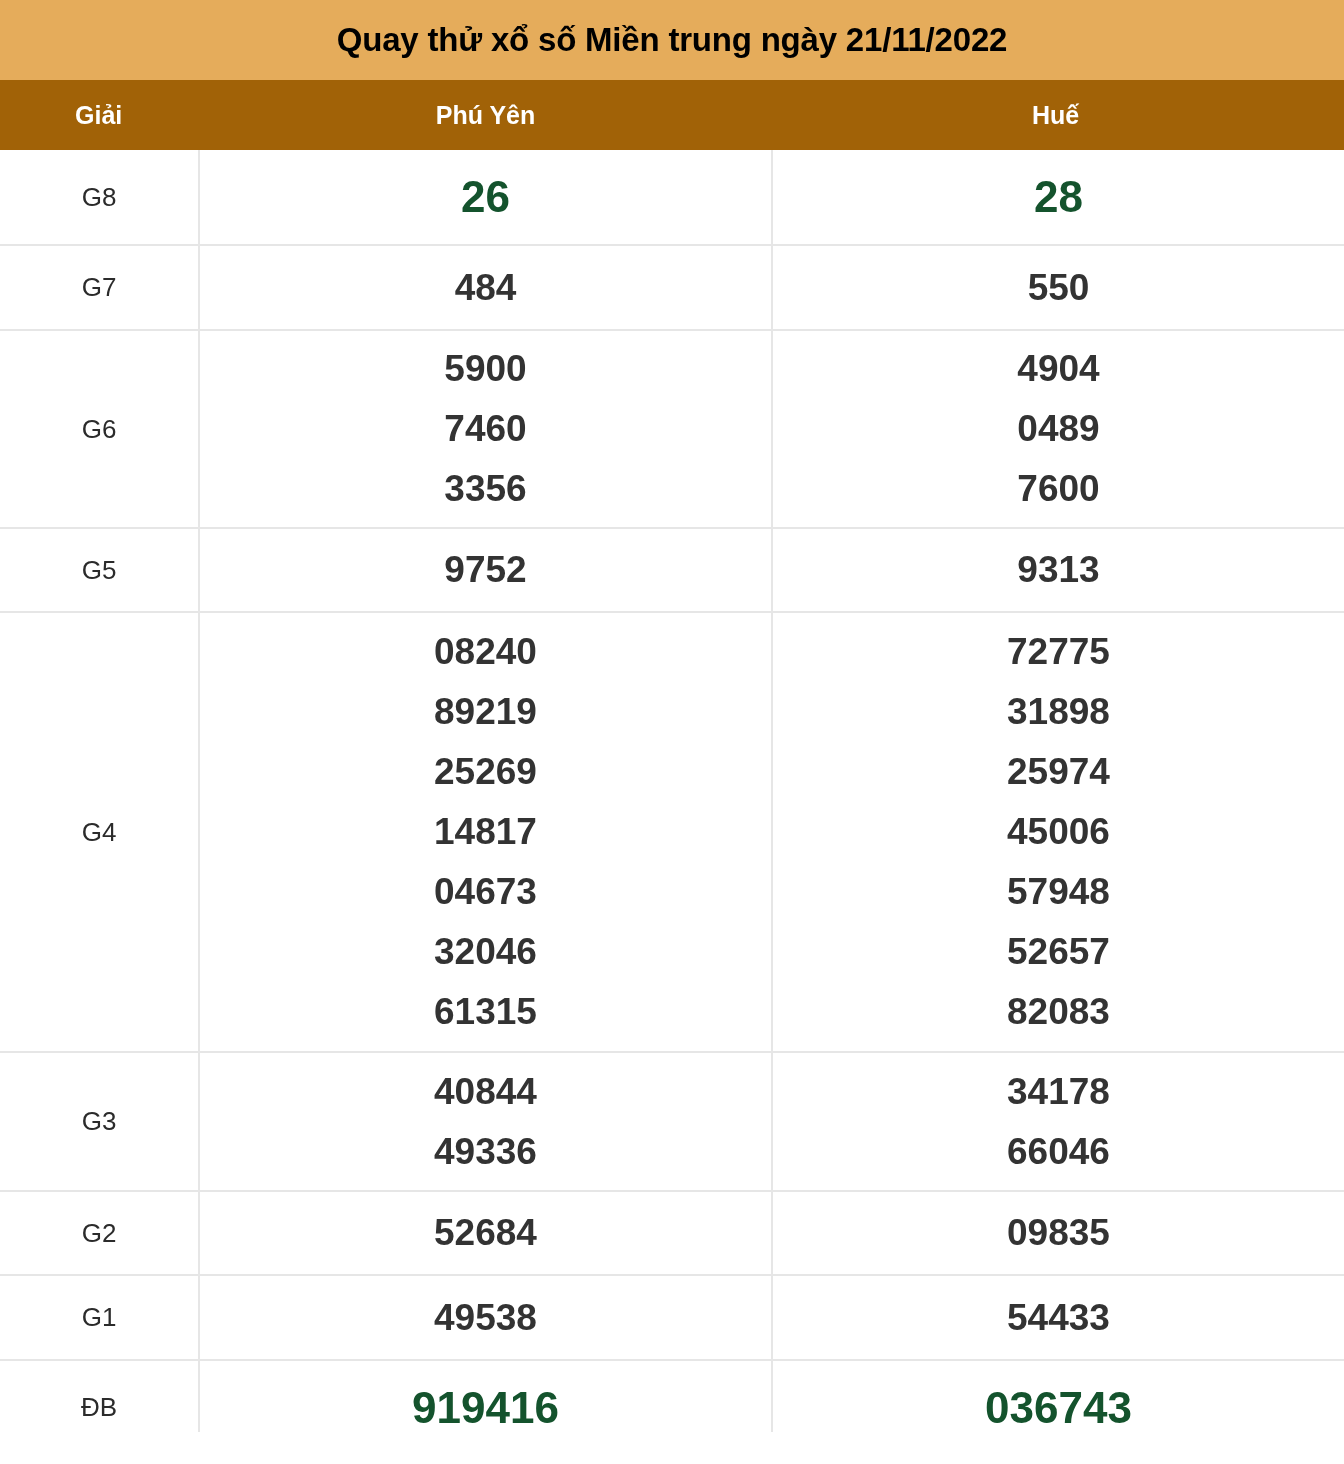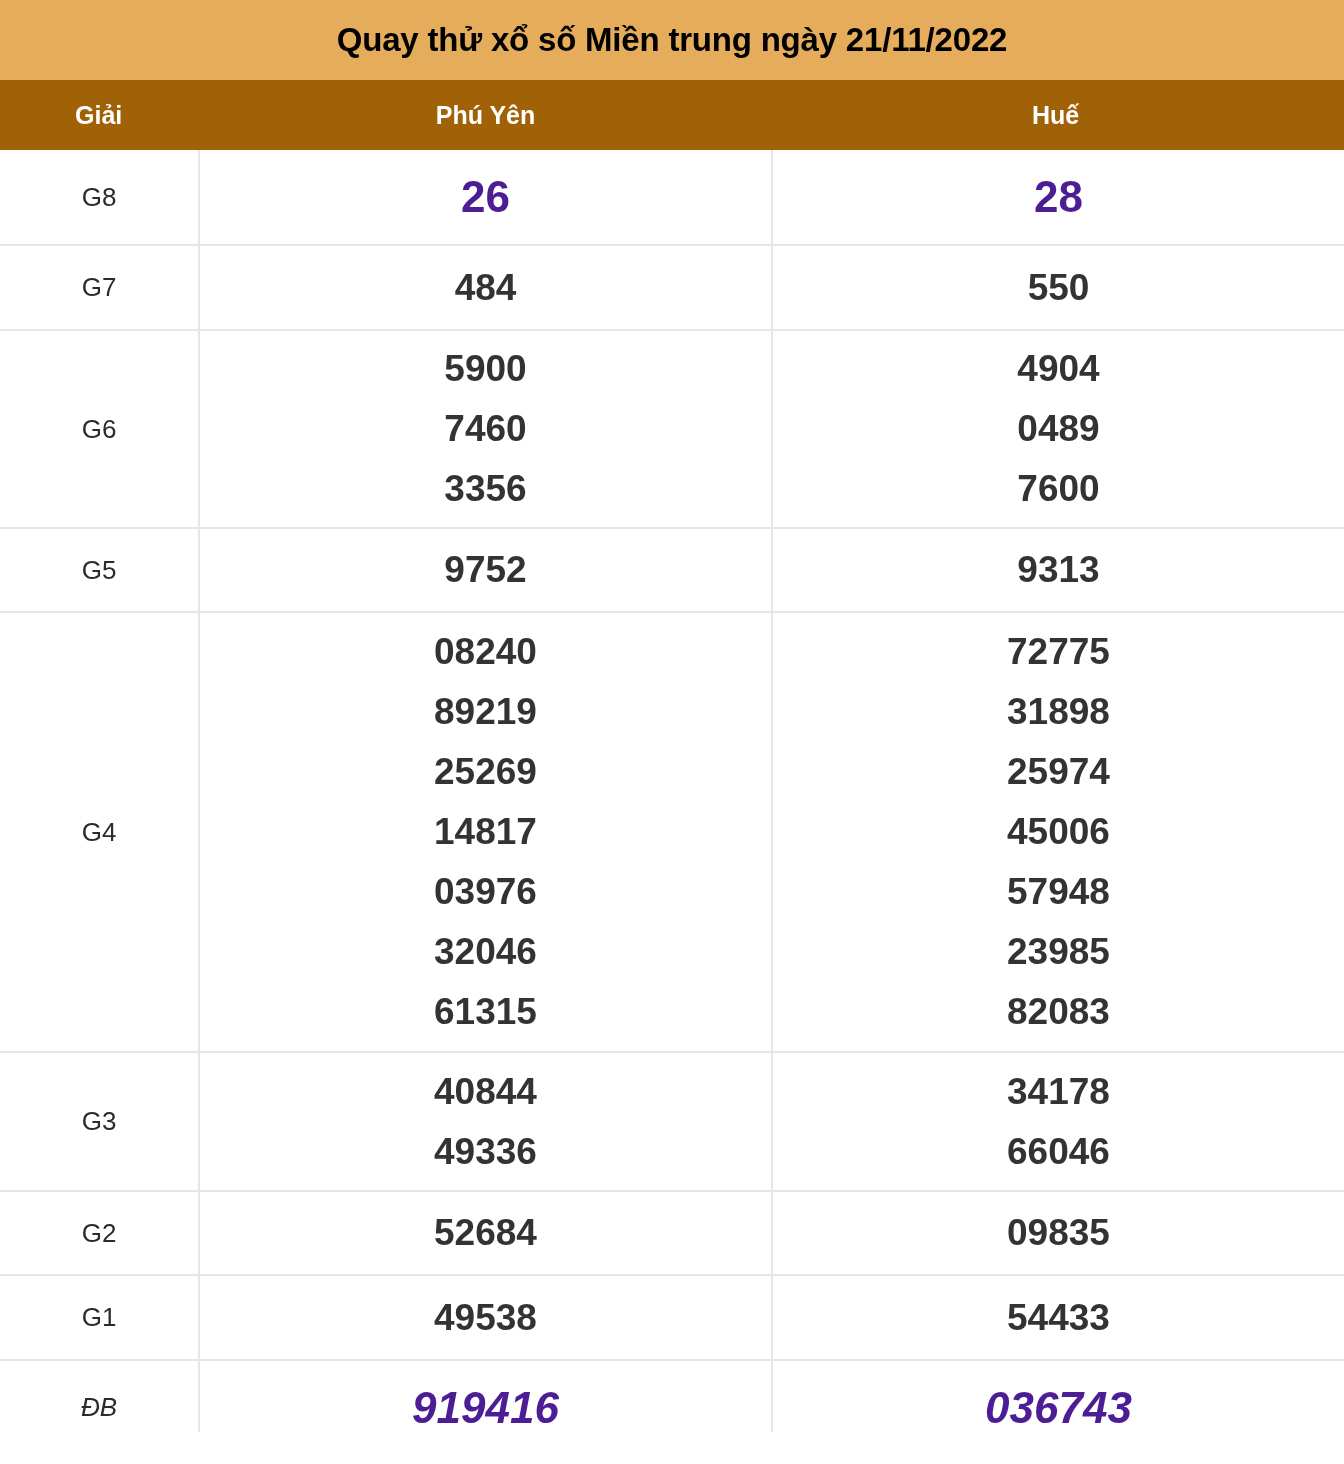--- a/index.html
+++ b/index.html
@@ -85,32 +85,31 @@
     font-weight: normal;
     color: #2b2b2b;
     border-right: none;
   }
   tbody td.cell-num {
     text-align: center;
     border-left: 2px solid #e6e6e6;
   }
   tbody tr:last-child td {
     border-bottom: 2px solid #ef4444;
-    font-style: italic;
   }
 
   .num {
     font-size: 37px;
     font-weight: bold;
     color: #333333;
     line-height: 1.62;
     white-space: nowrap;
   }
   .num.red {
-    color: #4c1d95;
+    color: #14532d;
   }
   .num.big {
     font-size: 44px;
   }
   .num-stack {
     display: flex;
     flex-direction: column;
     align-items: center;
     justify-content: center;
   }
@@ -206,33 +205,33 @@
           </td>
         </tr>
         <tr class="r-g4">
           <td class="cell-label">G4</td>
           <td class="cell-num">
             <div class="num-stack">
               <div class="num">08240</div>
               <div class="num">89219</div>
               <div class="num">25269</div>
               <div class="num">14817</div>
-              <div class="num">03976</div>
+              <div class="num">04673</div>
               <div class="num">32046</div>
               <div class="num">61315</div>
             </div>
           </td>
           <td class="cell-num">
             <div class="num-stack">
               <div class="num">72775</div>
               <div class="num">31898</div>
               <div class="num">25974</div>
               <div class="num">45006</div>
               <div class="num">57948</div>
-              <div class="num">23985</div>
+              <div class="num">52657</div>
               <div class="num">82083</div>
             </div>
           </td>
         </tr>
         <tr class="r-g3">
           <td class="cell-label">G3</td>
           <td class="cell-num">
             <div class="num-stack">
               <div class="num">40844</div>
               <div class="num">49336</div>

